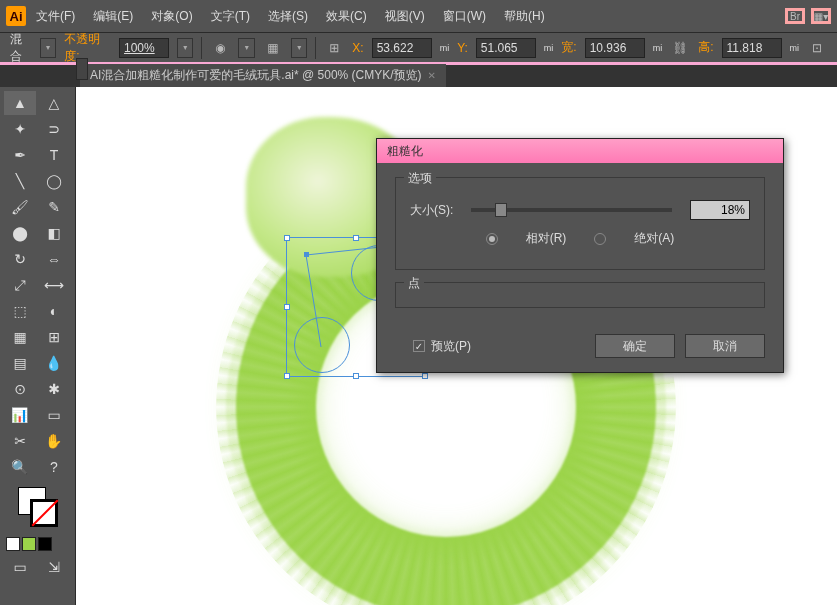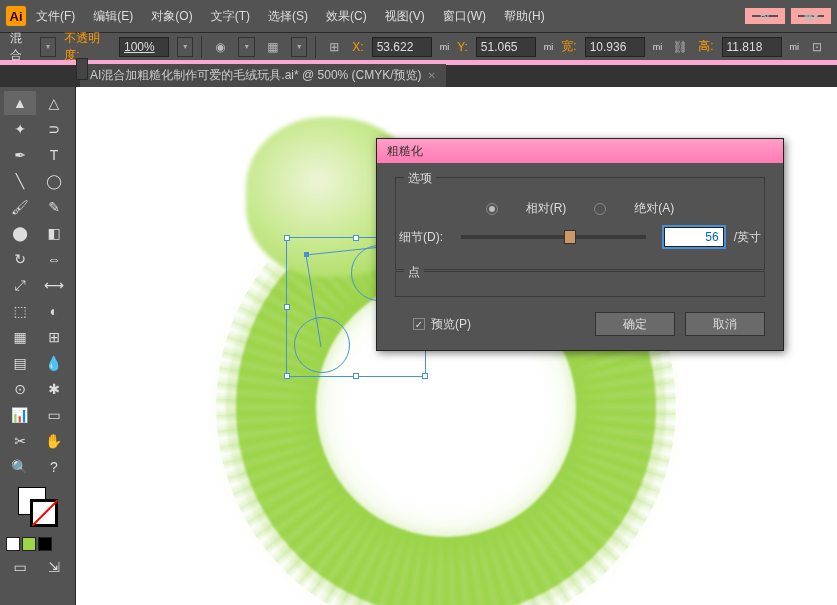--- a/index.html
+++ b/index.html
@@ -1,22 +1,22 @@
 <!DOCTYPE html>
 <html><head>
 <meta charset="utf-8">
 <style>
 *{margin:0;padding:0;box-sizing:border-box;font-family:"Microsoft YaHei",sans-serif;font-size:12px}
 body{background:#4a4a4a;width:837px;height:605px;overflow:hidden;position:relative}
 .menubar{height:26px;background:#535353;display:flex;align-items:center;padding:16px 6px;gap:2px;border-bottom:1px solid #2a2a2a}
 .ai-logo{width:20px;height:20px;background:#ff9a00;color:#330000;font-weight:bold;display:flex;align-items:center;justify-content:center;font-size:13px;border-radius:2px}
 .menu-item{color:#ddd;padding:3px 8px;cursor:pointer}
 .menu-right{margin-left:auto;display:flex;gap:6px;align-items:center}
-.menu-icon{width:40px;height:16px;border:7px solid #fca5a5;display:flex;align-items:center;justify-content:center;color:#bbb;font-size:10px}
-.controlbar{height:32px;background:#535353;display:flex;align-items:center;padding:0 10px;gap:8px;border-bottom:5px solid #f9a8d4}
+.menu-icon{width:20px;height:16px;border:3px solid #fca5a5;display:flex;align-items:center;justify-content:center;color:#bbb;font-size:10px}
+.controlbar{height:32px;background:#535353;display:flex;align-items:center;padding:0 10px;gap:8px;border-bottom:3px solid #f9a8d4}
 .ctrl-label{color:#ddd}
 .ctrl-orange{color:#ff9a00}
 .ctrl-input{background:#3a3a3a;border:1px solid #222;color:#ddd;padding:2px 4px;width:60px;height:20px}
 .ctrl-dropdown{width:18px;height:20px;background:#555;border:1px solid #333;display:flex;align-items:center;justify-content:center;color:#aaa;font-size:8px}
 .ctrl-icon{width:22px;height:22px;display:flex;align-items:center;justify-content:center;color:#bbb}
 .ctrl-sep{width:1px;height:22px;background:#333}
 .tabbar{height:22px;background:#333;display:flex;align-items:flex-end;padding-left:80px}
 .tab{background:#4a4a4a;color:#ccc;padding:3px 10px;font-size:11px;display:flex;align-items:center;gap:6px}
 .tab-close{color:#888;font-size:10px}
 .main{display:flex;height:525px}
@@ -41,21 +41,21 @@
 .sh-tl{top:-3px;left:-3px}.sh-tr{top:-3px;right:-3px}.sh-bl{bottom:-3px;left:-3px}.sh-br{bottom:-3px;right:-3px}
 .sh-t{top:-3px;left:50%;margin-left:-3px}.sh-b{bottom:-3px;left:50%;margin-left:-3px}
 .sh-l{left:-3px;top:50%;margin-top:-3px}.sh-r{right:-3px;top:50%;margin-top:-3px}
 .circle{position:absolute;border:1px solid #4a90d9;border-radius:50%}
 .c1{width:56px;height:56px;left:275px;top:158px}
 .c2{width:56px;height:56px;left:218px;top:230px}
 .anchor{position:absolute;width:5px;height:5px;background:#4a90d9}
 .dialog{position:absolute;left:376px;top:138px;width:408px;background:#535353;border:1px solid #222;box-shadow:2px 2px 8px rgba(0,0,0,0.5)}
 .dlg-title{height:24px;background:linear-gradient(#ff9ec7,#ff7ab5);color:#333;padding:4px 10px;font-size:12px;display:flex;align-items:center}
 .dlg-body{padding:14px 18px}
-.fieldset{border:1px solid #3a3a3a;padding:12px 3px;margin-bottom:1px;position:relative}
+.fieldset{border:1px solid #3a3a3a;padding:12px 14px;margin-bottom:12px;position:relative}
 .legend{position:absolute;top:-8px;left:8px;background:#535353;padding:0 4px;color:#ddd}
 .field-row{display:flex;align-items:center;gap:10px;margin:10px 0;color:#ddd}
 .slider{flex:1;height:4px;background:#3a3a3a;position:relative;margin:0 8px}
 .slider-thumb{position:absolute;width:12px;height:14px;background:#888;top:-5px;border:1px solid #333}
 .num-input{width:60px;height:20px;background:#ccc;border:1px solid #222;padding:2px 4px;color:#000;text-align:right}
 .num-input.active{background:#fff;outline:2px solid #4a90d9;color:#0066cc}
 .radio{width:12px;height:12px;border-radius:50%;border:1px solid #888;display:inline-block}
 .radio.checked::after{content:"";display:block;width:6px;height:6px;background:#bbb;border-radius:50%;margin:2px}
 .checkbox{width:12px;height:12px;border:1px solid #888;display:inline-flex;align-items:center;justify-content:center;color:#ddd;font-size:10px}
 .dlg-buttons{display:flex;justify-content:flex-end;gap:10px;padding:0 18px 14px;align-items:center}
@@ -224,34 +224,33 @@
     <div class="anchor" style="left:228px;top:165px"></div>
     <div class="anchor" style="left:303px;top:157px"></div>
   </div>
 </div>
 
 <div class="dialog">
   <div class="dlg-title">粗糙化</div>
   <div class="dlg-body">
     <div class="fieldset">
       <span class="legend">选项</span>
+      <div class="field-row">
+        <span>大小(S):</span>
+        <div class="slider">
+            <div class="slider-thumb" style="left:12%"></div>
+          </div>
+        <input class="num-input" value="18%" style="">
+      </div>
       <div class="field-row" style="justify-content:center;gap:28px">
         <span class="radio checked"></span>
         <span>相对(R)</span>
         <span class="radio"></span>
         <span>绝对(A)</span>
       </div>
-      <div class="field-row">
-        <span>细节(D):</span>
-        <div class="slider">
-            <div class="slider-thumb" style="left:56%;background:#cc9966"></div>
-          </div>
-        <input class="num-input active" value="56" style="">
-        <span>/英寸</span>
-      </div>
     </div>
     <div class="fieldset">
       <span class="legend">点</span>
     </div>
   </div>
   <div class="dlg-buttons">
     <div class="preview-row">
       <span class="checkbox">✓</span>
       <span>预览(P)</span>
     </div>

